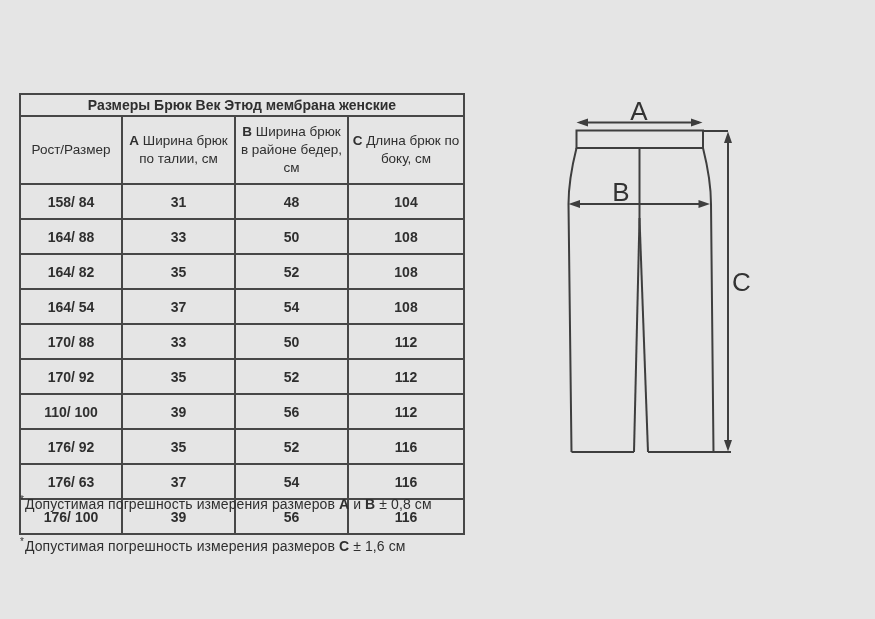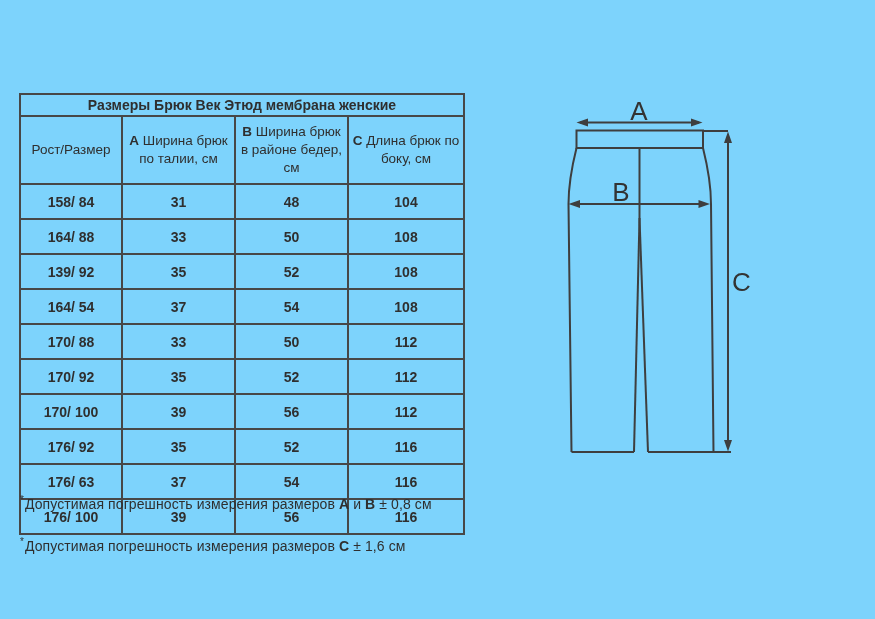--- a/index.html
+++ b/index.html
@@ -1,21 +1,21 @@
 <!DOCTYPE html>
 <html><head>
 <meta charset="utf-8">
 <style>
   * { margin: 0; padding: 0; box-sizing: border-box; }
   html, body { background: #ffffff; }
   .page {
     position: relative;
     width: 875px;
     height: 619px;
-    background: #7dd3fc;
+    background: #e5e5e5;
     font-family: "Liberation Sans", sans-serif;
     color: #2f2f2f;
     overflow: hidden;
   }
 
   
   table.size-table {
     position: absolute;
     left: 19px;
     top: 93px;
@@ -120,21 +120,21 @@
         <td>48</td>
         <td>104</td>
       </tr>
       <tr class="data-row">
         <td>164/ 88</td>
         <td>33</td>
         <td>50</td>
         <td>108</td>
       </tr>
       <tr class="data-row">
-        <td>139/ 92</td>
+        <td>164/ 82</td>
         <td>35</td>
         <td>52</td>
         <td>108</td>
       </tr>
       <tr class="data-row">
         <td>164/ 54</td>
         <td>37</td>
         <td>54</td>
         <td>108</td>
       </tr>
@@ -144,21 +144,21 @@
         <td>50</td>
         <td>112</td>
       </tr>
       <tr class="data-row">
         <td>170/ 92</td>
         <td>35</td>
         <td>52</td>
         <td>112</td>
       </tr>
       <tr class="data-row">
-        <td>170/ 100</td>
+        <td>110/ 100</td>
         <td>39</td>
         <td>56</td>
         <td>112</td>
       </tr>
       <tr class="data-row">
         <td>176/ 92</td>
         <td>35</td>
         <td>52</td>
         <td>116</td>
       </tr>

